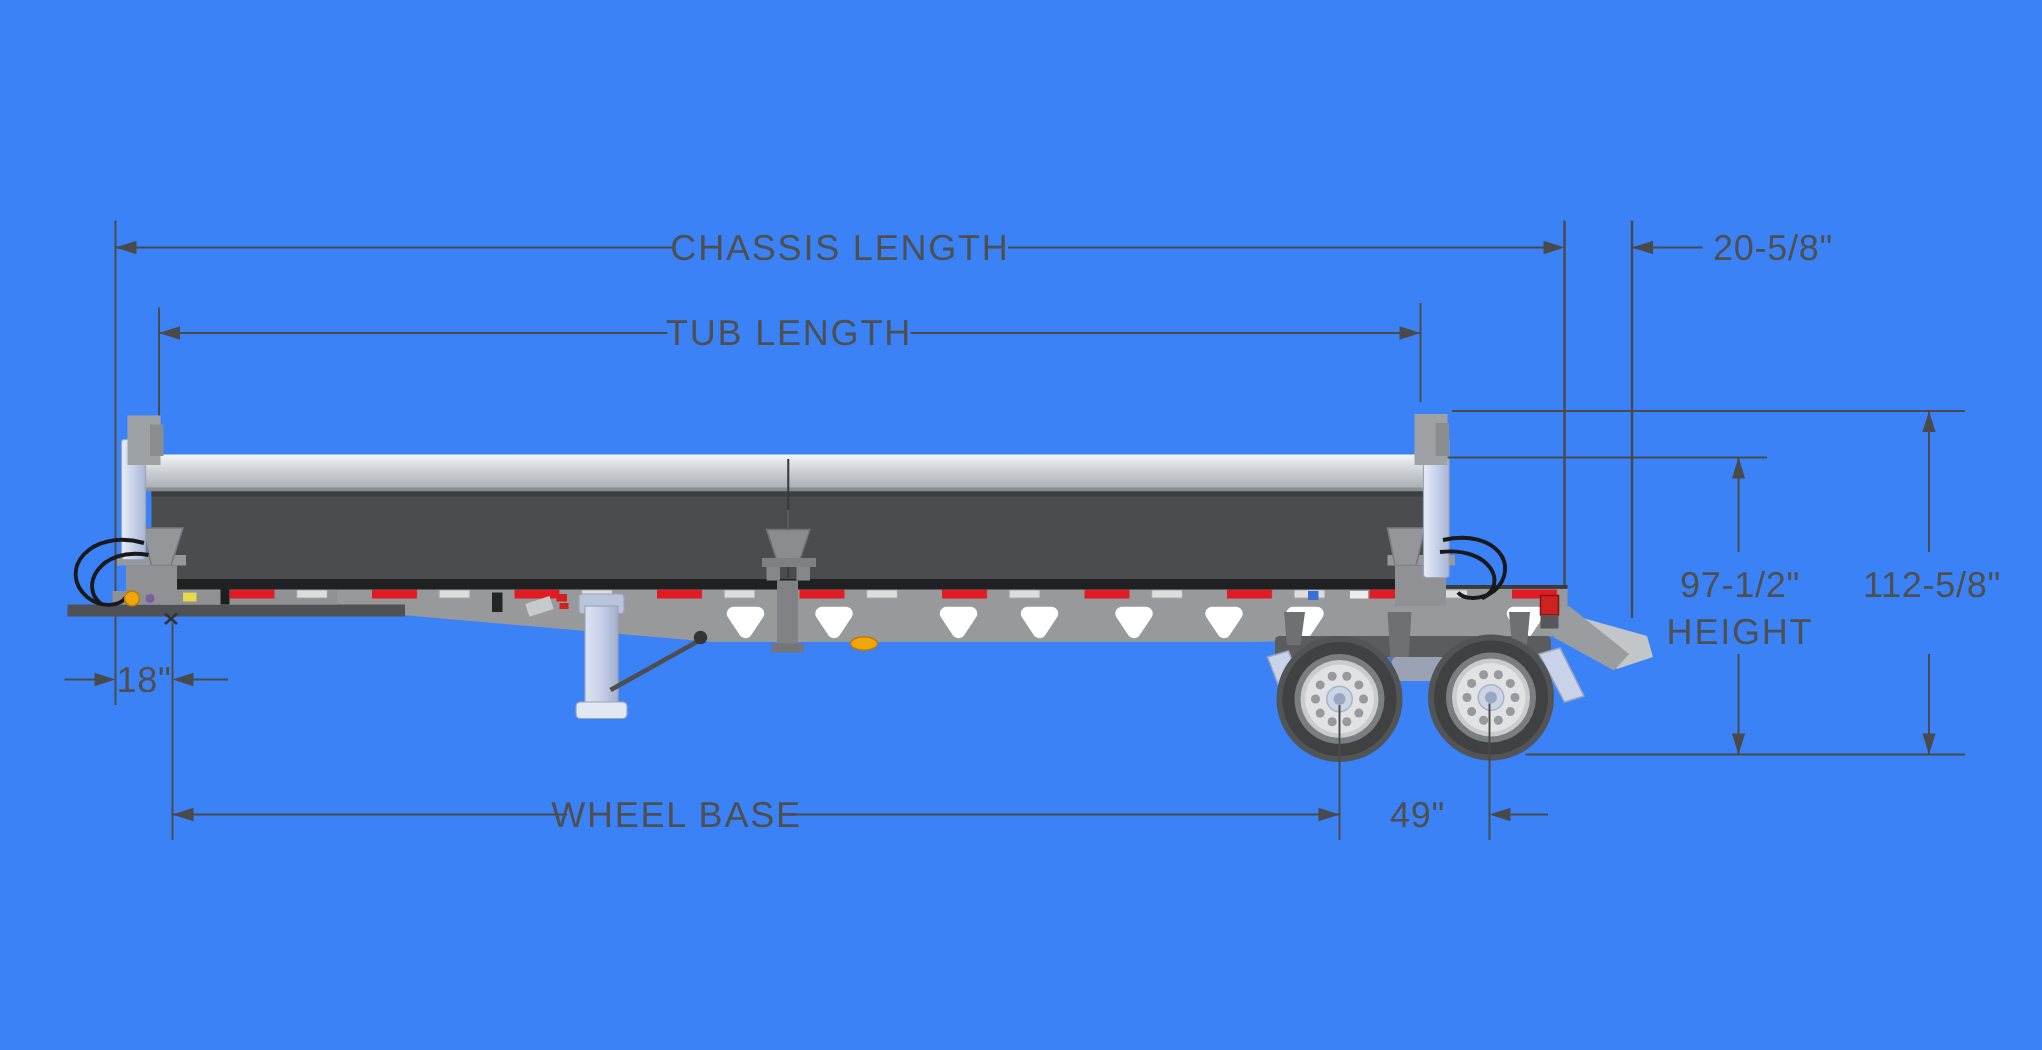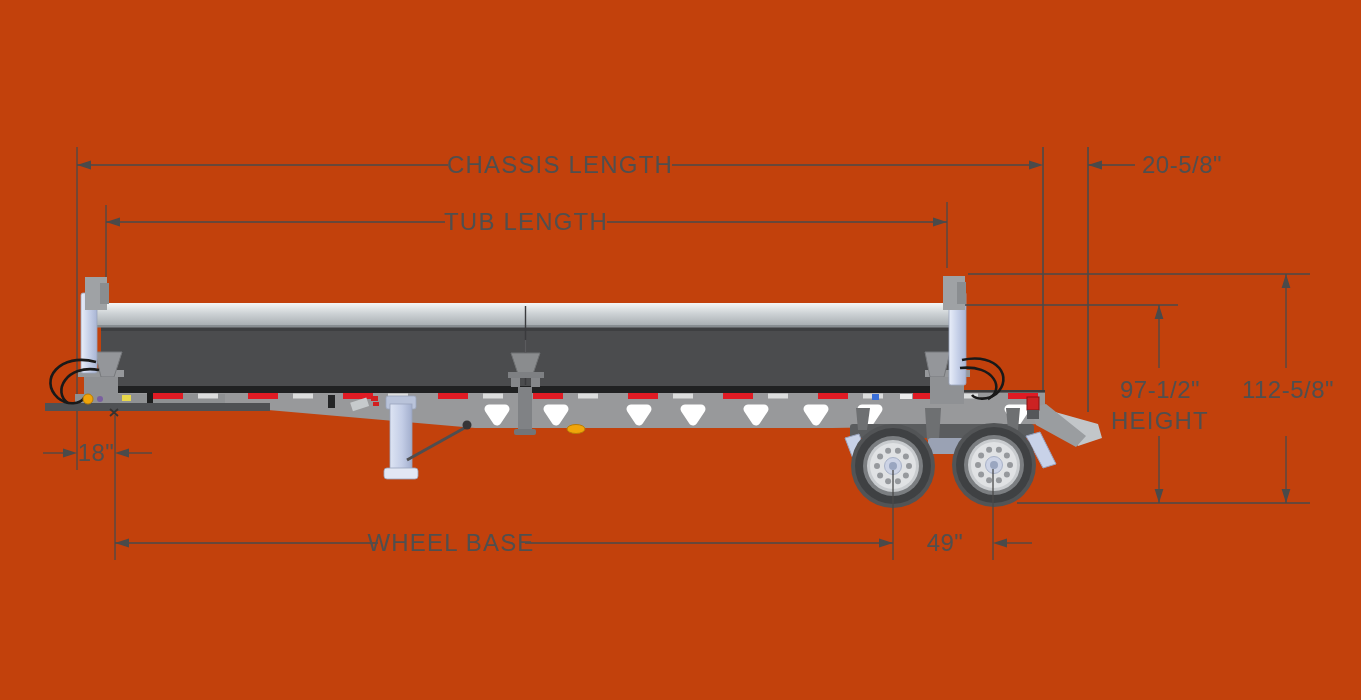--- a/index.html
+++ b/index.html
@@ -1,17 +1,17 @@
 <!DOCTYPE html>
 <html><head>
 <meta charset="utf-8">
 <style>
   html,body{margin:0;padding:0;background:#ffffff;}
   .stage{
-    width:1361px;height:700px;position:relative;background:#c2410c;overflow:hidden;
+    width:1361px;height:700px;position:relative;background:#3b82f6;overflow:hidden;
     font-family:"Liberation Sans", sans-serif;
   }
   svg text{
     font-family:"Liberation Sans", sans-serif;
     fill:#4f4f4f;
   }
   .dim-label{font-size:24px;letter-spacing:1.2px;}
   .dim-num{font-size:24px;letter-spacing:0.5px;}
 </style>
 </head>

